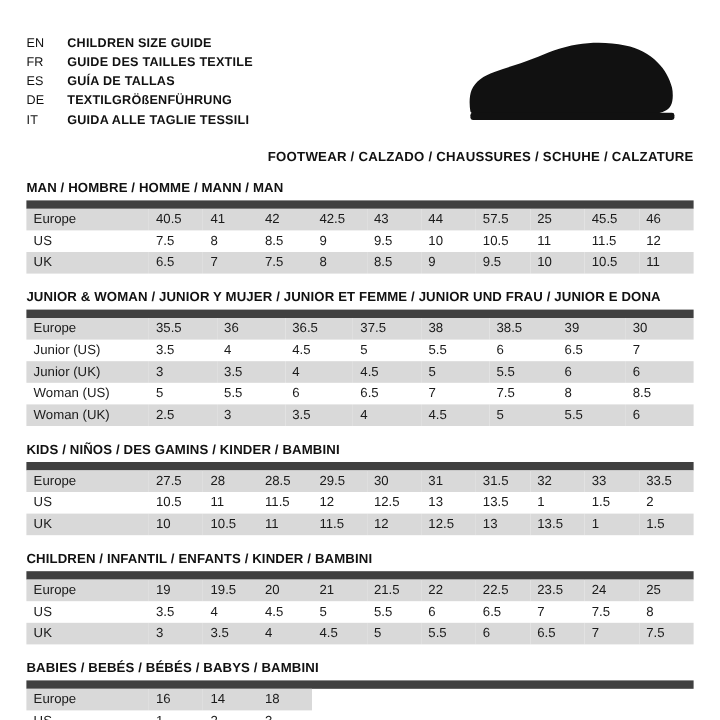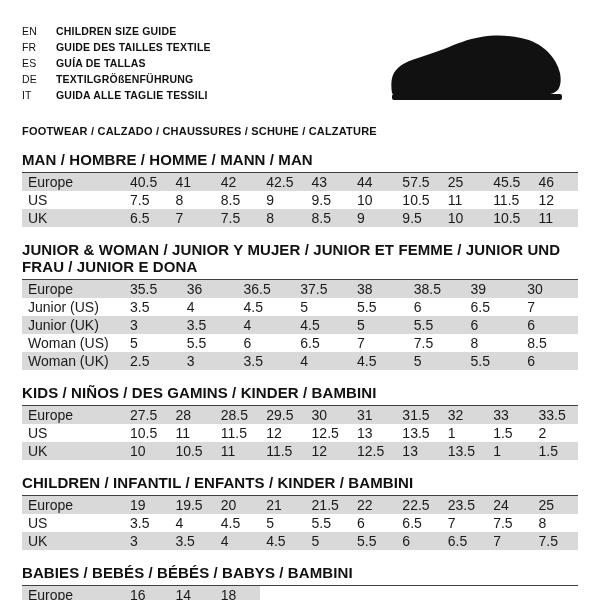--- a/index.html
+++ b/index.html
@@ -18,21 +18,21 @@
     position: relative;
     width: 600px;
     height: 600px;
     box-sizing: border-box;
     padding: 18px 22px 0 22px;
   }
 
   
   .header {
     display: flex;
-    align-items: center;
+    align-items: flex-end;
     justify-content: space-between;
     gap: 44px;
   }
   .lang-table {
     border-collapse: collapse;
     font-size: 10.5px;
     letter-spacing: 0.2px;
   }
   .lang-table td {
     padding: 1.5px 0;
@@ -58,39 +58,40 @@
     align-items: center;
     justify-content: center;
   }
 
   .section-title {
     margin-top: 17px;
     font-size: 11px;
     font-weight: bold;
     letter-spacing: 0.2px;
     color: #111;
+    text-align: right;
   }
 
   
   .block {
     margin-top: 14px;
   }
   .block-title {
-    font-size: 15px;
+    font-size: 11px;
     font-weight: bold;
     letter-spacing: 0.1px;
     color: #111;
     padding-bottom: 4px;
-    border-bottom: 1px solid #404040;
+    border-bottom: 7px solid #404040;
     margin-bottom: 0;
   }
   table.sizes {
     border-collapse: collapse;
     width: 100%;
-    font-size: 14px;
+    font-size: 11px;
     table-layout: fixed;
   }
   table.sizes td {
     padding: 3px 0 3px 6px;
     line-height: 12px;
     color: #1a1a1a;
     white-space: nowrap;
   }
   table.sizes tr.shaded td {
     background: #d9d9d9;

